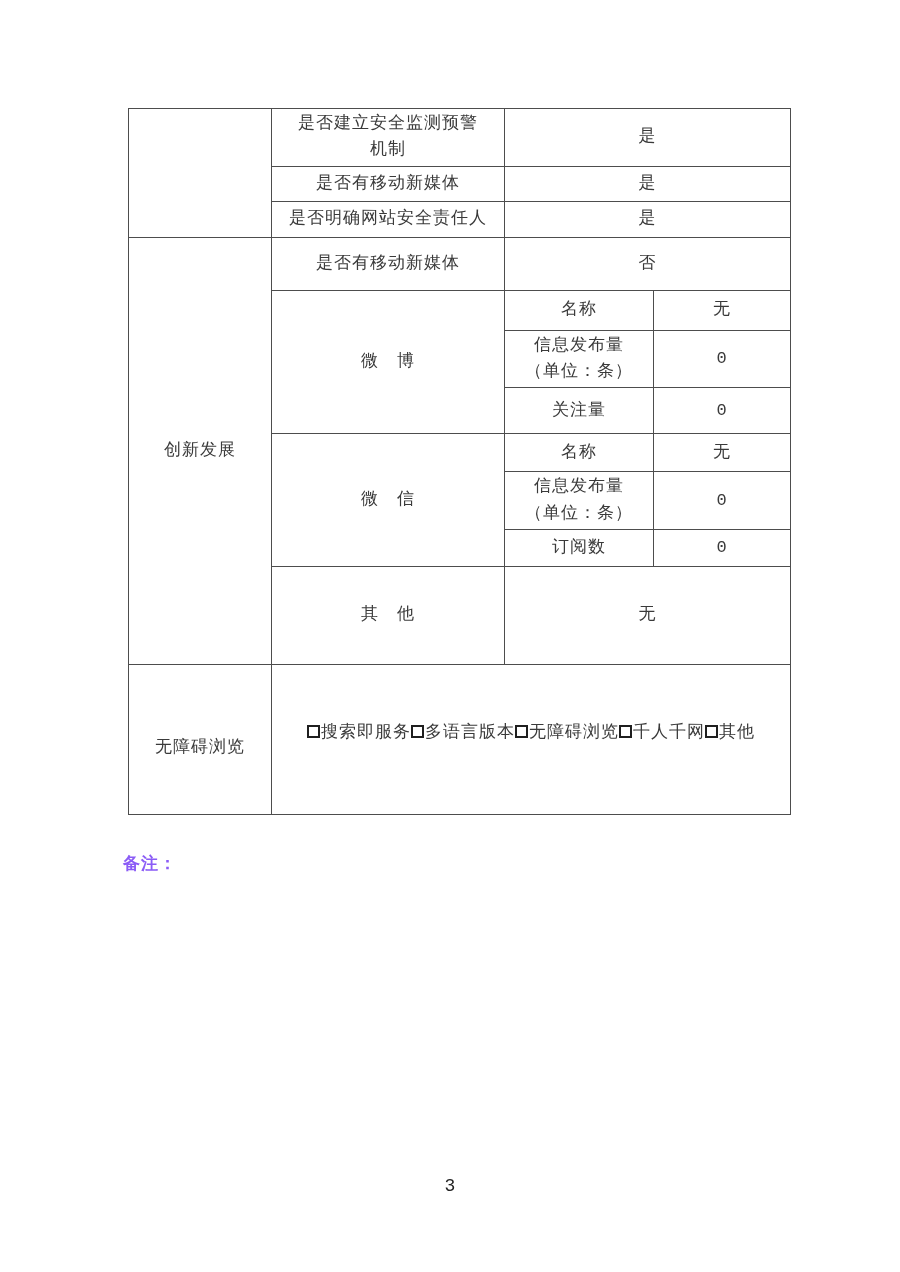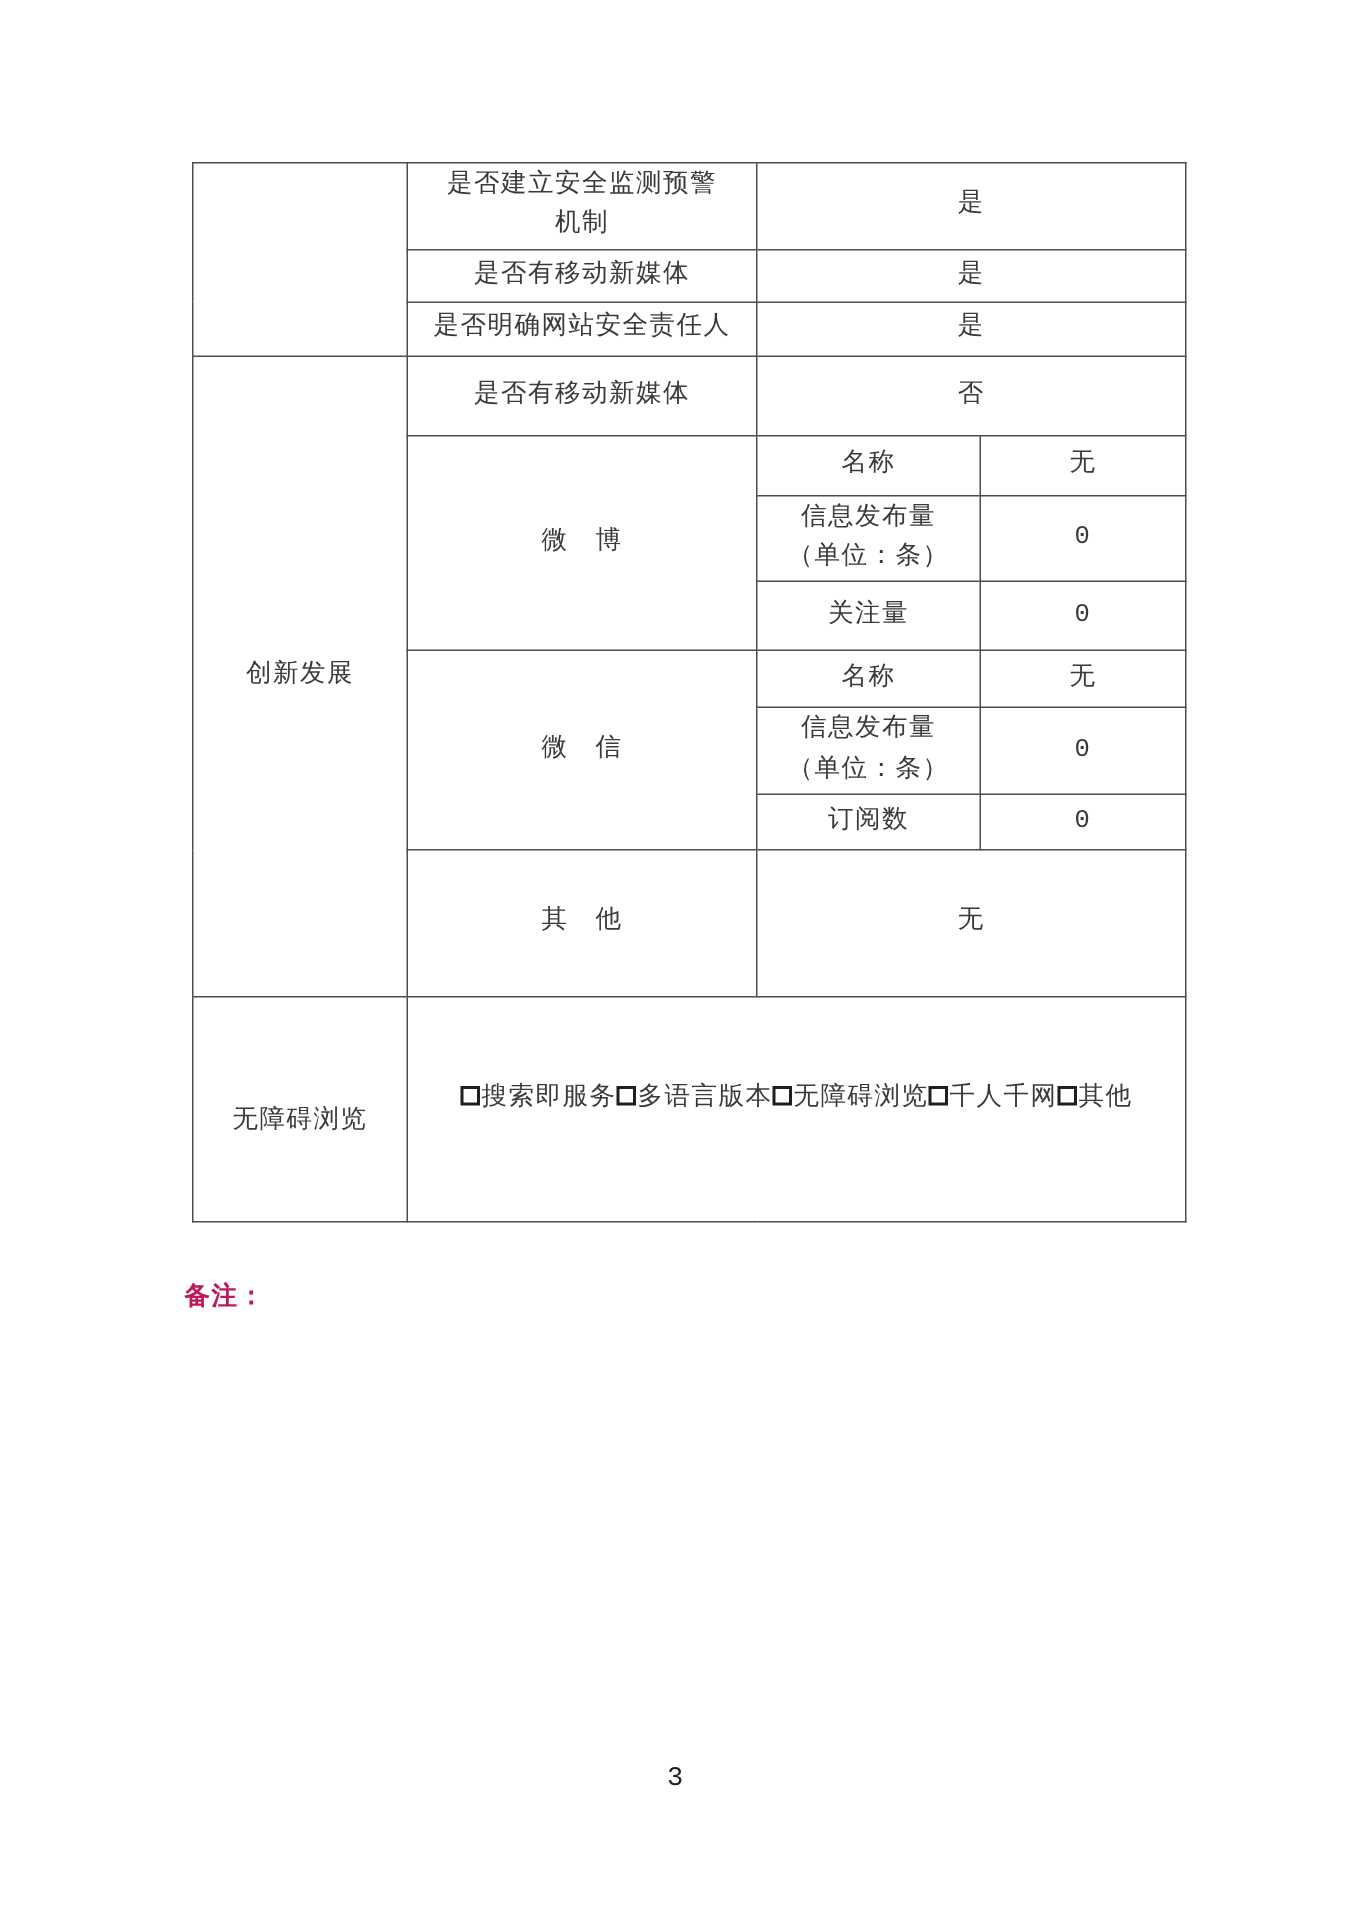--- a/index.html
+++ b/index.html
@@ -52,21 +52,21 @@
     margin-right: 1px;
   }
   .cb-item { white-space: nowrap; }
   .remarks {
     position: absolute;
     left: 123px;
     top: 852px;
     font-size: 17px;
     font-weight: bold;
     letter-spacing: 1px;
-    color: #be185d;
+    color: #8b5cf6;
   }
   .page-number {
     position: absolute;
     left: 0;
     top: 1176px;
     width: 100%;
     text-align: center;
     font-size: 18px;
     color: #222222;
   }

